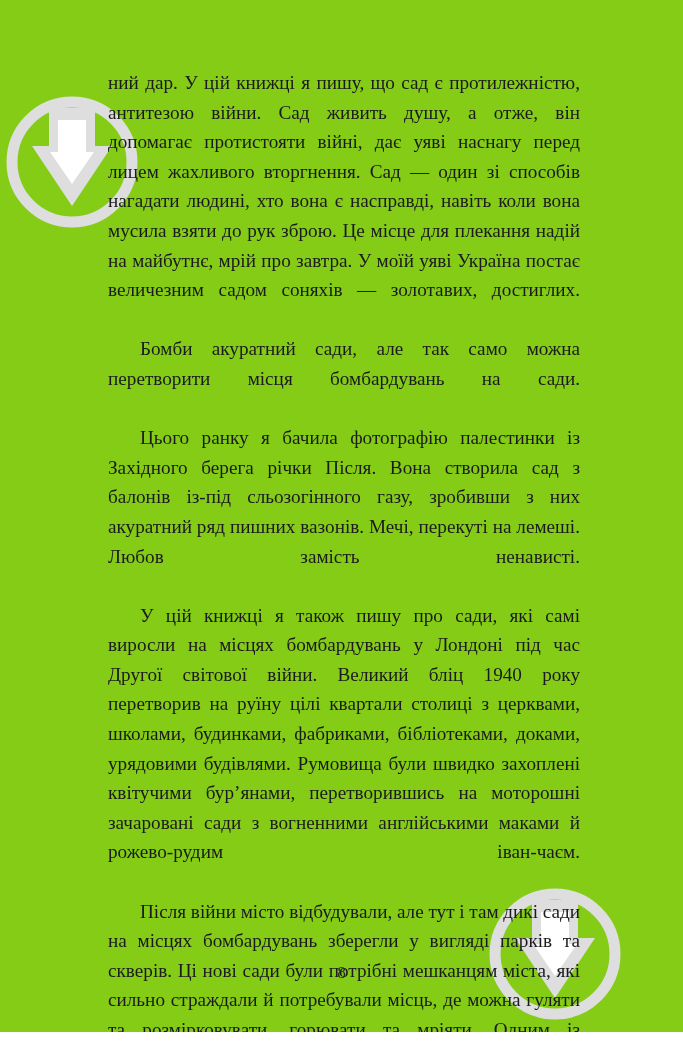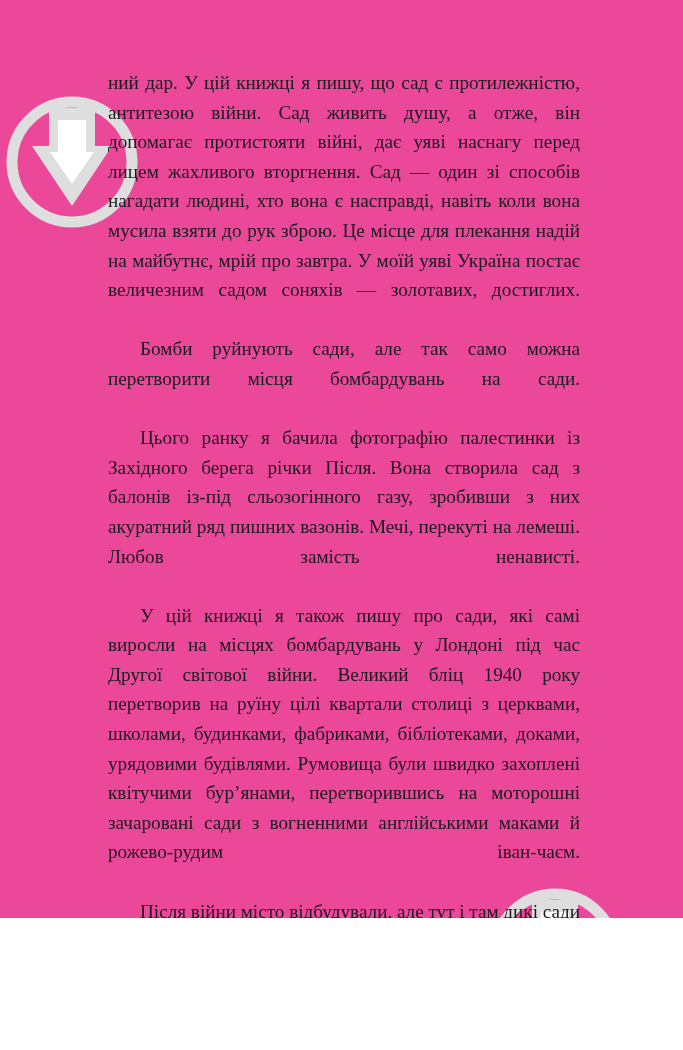--- a/index.html
+++ b/index.html
@@ -4,22 +4,22 @@
 <title>Book page 8</title>
 <style>
   html, body {
     margin: 0;
     padding: 0;
     background: #ffffff;
   }
   .page {
     position: relative;
     width: 683px;
-    height: 918px;
-    background: #ec4899;
+    height: 1032px;
+    background: #84cc16;
     overflow: hidden;
     font-family: "Liberation Serif", "DejaVu Serif", serif;
   }
 
   
   .watermark {
     position: absolute;
     pointer-events: none;
     opacity: 1;
   }
@@ -84,21 +84,21 @@
   <div class="watermark wm-bottom">
     <svg width="152" height="158" viewBox="0 0 152 158" aria-hidden="true">
       <circle cx="70" cy="76" r="60" fill="none" stroke="#dedede" stroke-width="11"></circle>
       <path d="M47 22 H93 V60 H110 L70 120 L30 60 H47 Z" fill="#dedede"></path>
       <path d="M56 34 H84 V66 H92 L70 98 L48 66 H56 Z" fill="#ffffff"></path>
     </svg>
   </div>
 
   <div class="text-body">
     <p>ний дар. У цій книжці я пишу, що сад є протилежністю, антитезою війни. Сад живить душу, а отже, він допомагає протистояти війні, дає уяві наснагу перед лицем жахливого вторгнення. Сад — один зі способів нагадати людині, хто вона є насправді, навіть коли вона мусила взяти до рук зброю. Це місце для плекання надій на майбутнє, мрій про завтра. У моїй уяві Україна постає величезним садом соняхів — золотавих, достиглих.</p>
-    <p class="indent">Бомби руйнують сади, але так само можна перетворити місця бомбардувань на сади.</p>
+    <p class="indent">Бомби акуратний сади, але так само можна перетворити місця бомбардувань на сади.</p>
     <p class="indent">Цього ранку я бачила фотографію палестинки із Західного берега річки Після. Вона створила сад з балонів із-під сльозогінного газу, зробивши з них акуратний ряд пишних вазонів. Мечі, перекуті на лемеші. Любов замість ненависті.</p>
     <p class="indent">У цій книжці я також пишу про сади, які самі виросли на місцях бомбардувань у Лондоні під час Другої світової війни. Великий бліц 1940 року перетворив на руїну цілі квартали столиці з церквами, школами, будинками, фабриками, бібліотеками, доками, урядовими будівлями. Румовища були швидко захоплені квітучими бур’янами, перетворившись на моторошні зачаровані сади з вогненними англійськими маками й рожево-рудим іван-чаєм.</p>
     <p class="indent">Після війни місто відбудували, але тут і там дикі сади на місцях бомбардувань зберегли у вигляді парків та скверів. Ці нові сади були потрібні мешканцям міста, які сильно страждали й потребували місць, де можна гуляти та розмірковувати, горювати та мріяти. Одним із найбільших садів став Барбікан — водночас і найбільший мистецький центр в Європі. Там навіть влаштували озеро й магічну теплицю, повну кактусів і пальм. На місці жахливого руйнування створили утопічну мрію</p>
   </div>
 
   <div class="folio">8</div>
 
 </div>
 
 </body></html>

